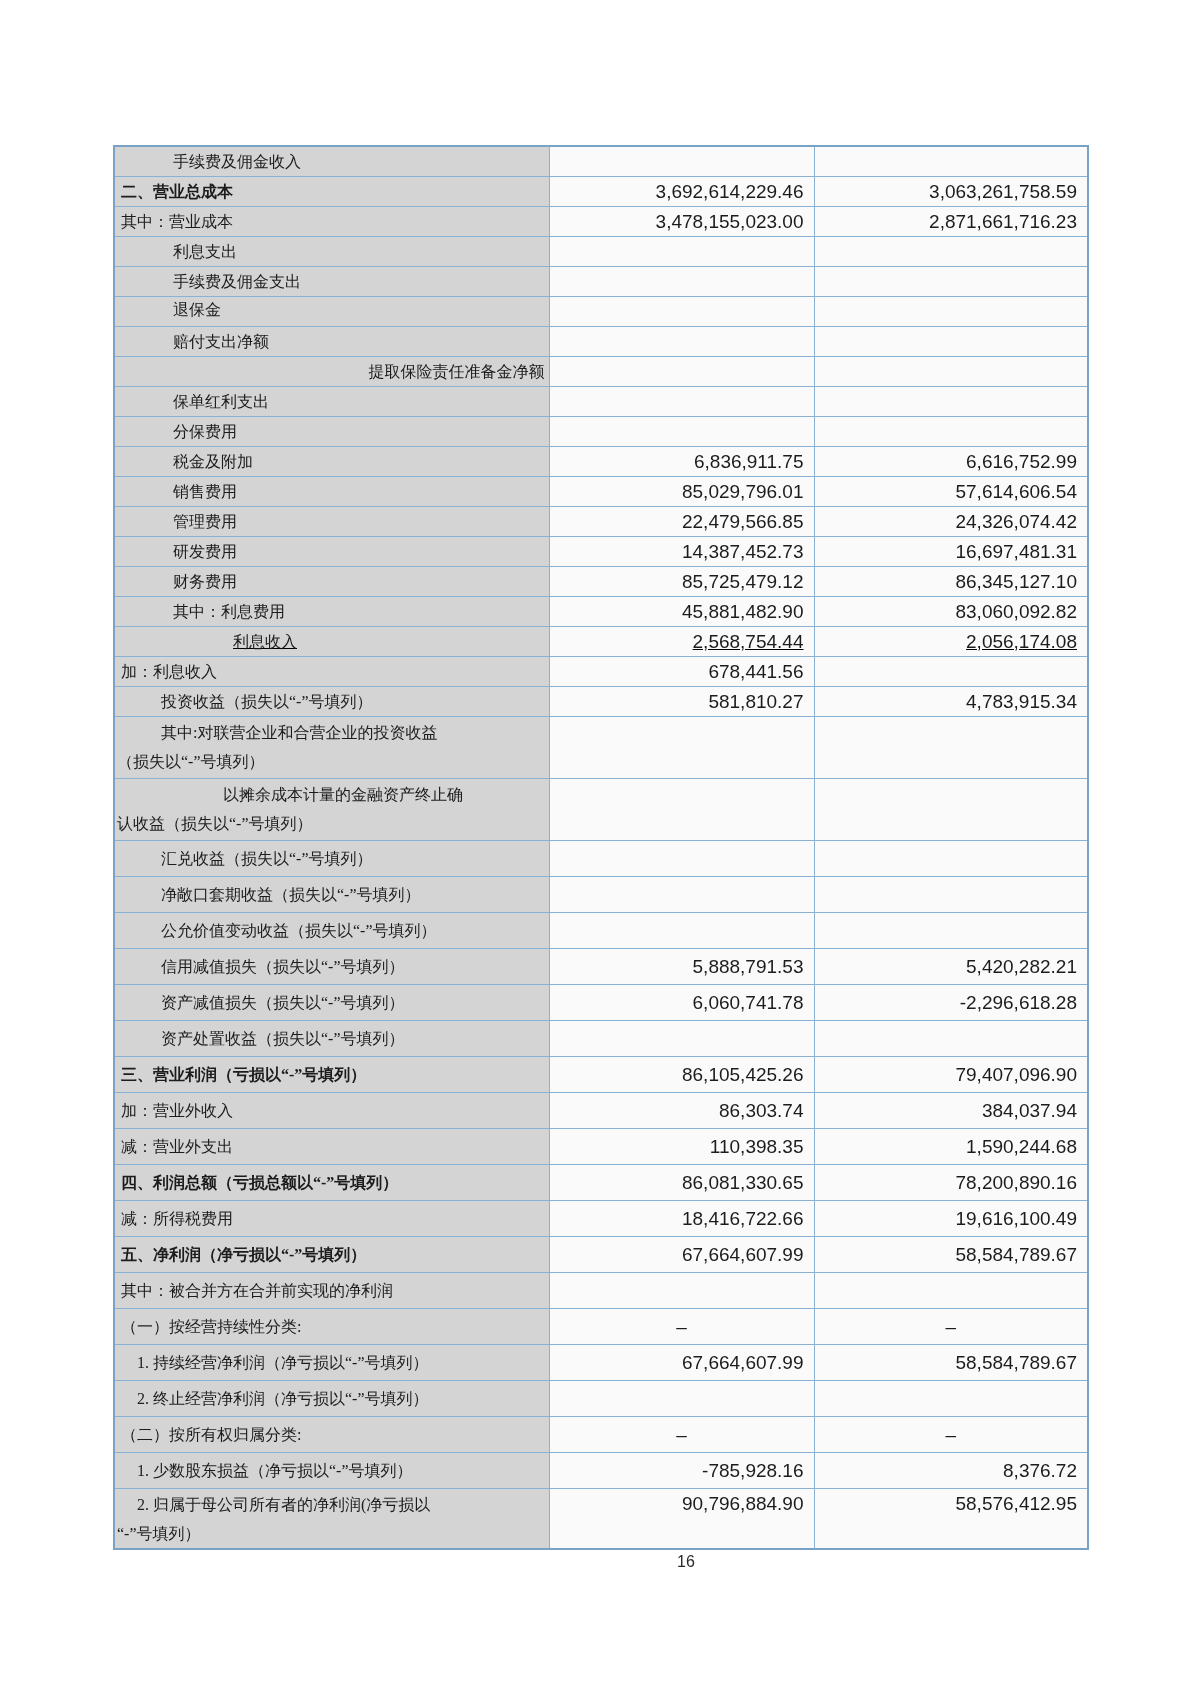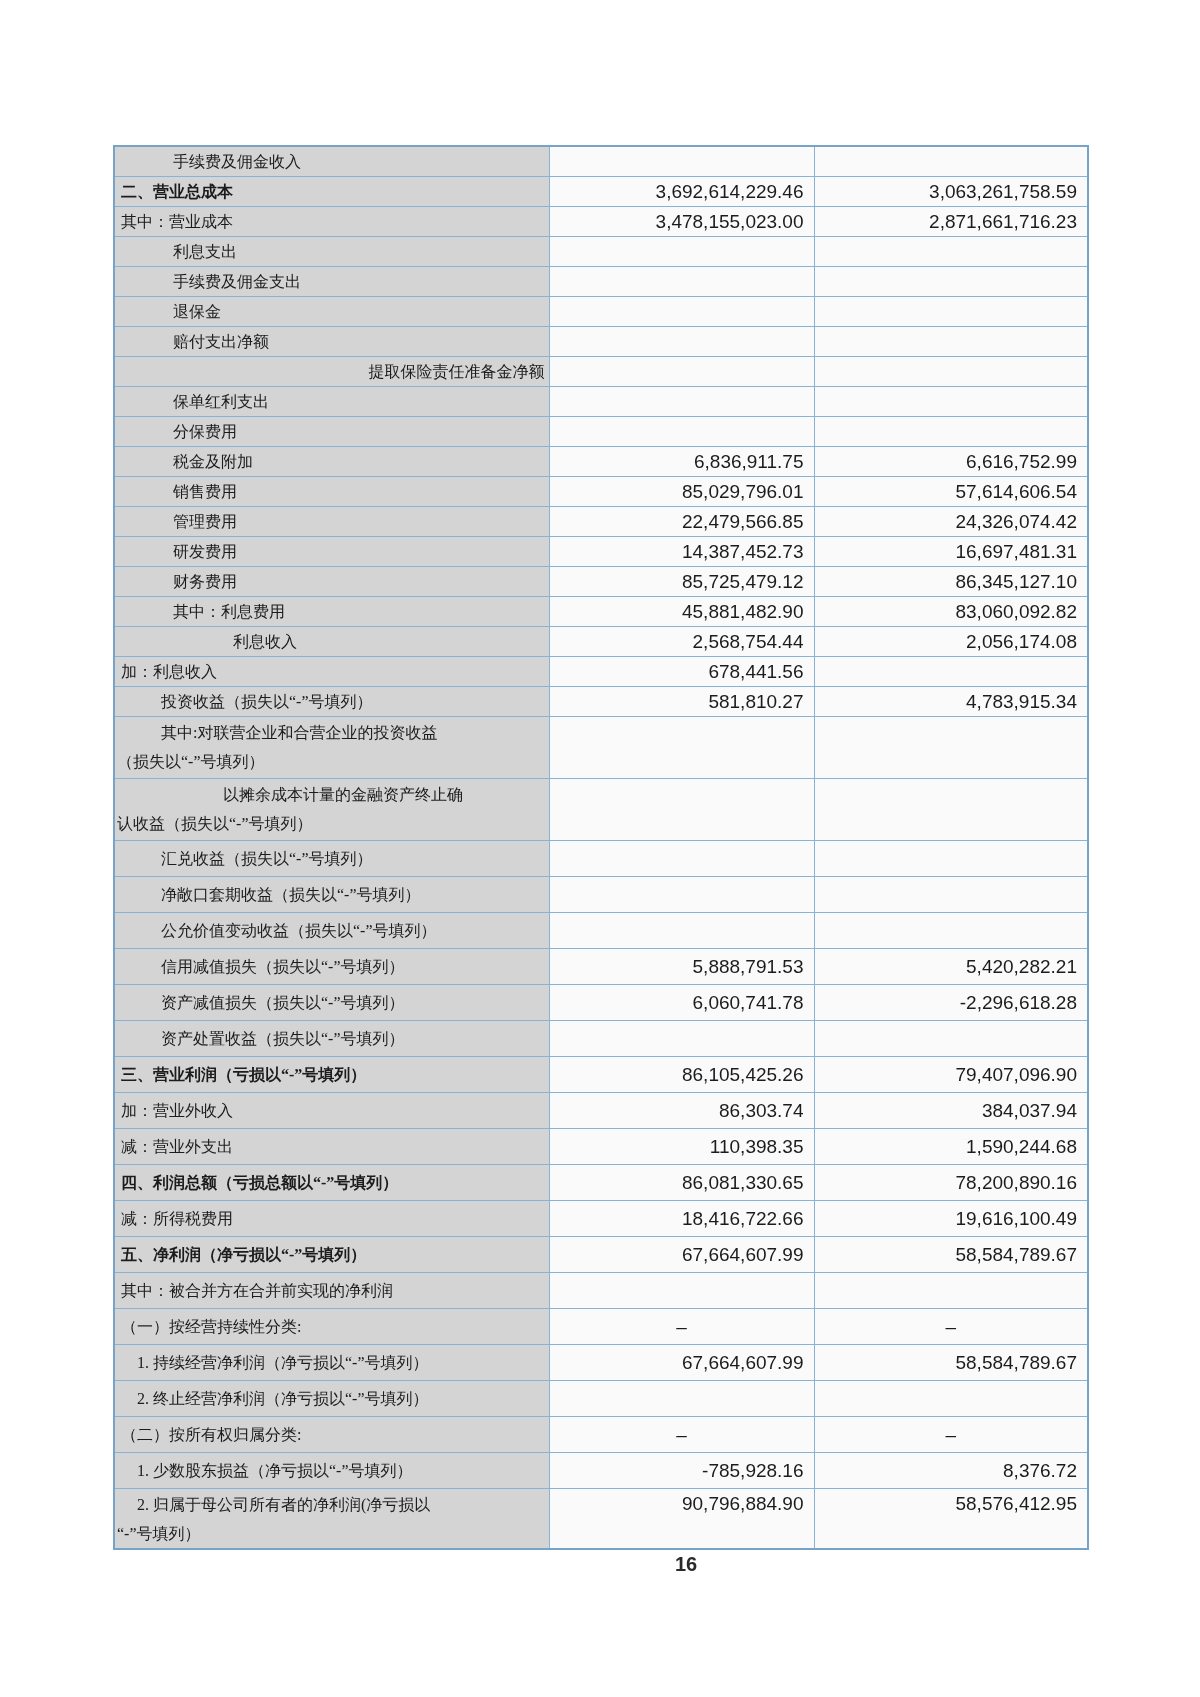--- a/index.html
+++ b/index.html
@@ -42,23 +42,22 @@
     font-family:"Liberation Sans","DejaVu Sans",sans-serif;
   }
   td.num.dash { text-align:center; padding:0 2px; }
   tr.bold td.label { font-weight:bold; }
   tr.tall td { vertical-align:top; padding-top:1px; }
   .pagenum {
     position:absolute;
     left:636px; top:1553px; width:100px;
     text-align:center;
     font-family:"Liberation Sans","DejaVu Sans",sans-serif;
-    font-size:20px;
+    font-size:16px;
     color:#2a2a2a;
-    font-weight:bold;
   }
 </style>
 </head>
 <body>
 
 <div class="page">
   <table class="fin">
     <colgroup>
       <col style="width:435px">
       <col style="width:265px">
@@ -84,21 +83,21 @@
           <td class="label" style="text-indent: 56px;">利息支出</td>
           <td class="num"></td>
           <td class="num"></td>
         </tr>
         <tr style="height: 30px;">
           <td class="label" style="text-indent: 56px;">手续费及佣金支出</td>
           <td class="num"></td>
           <td class="num"></td>
         </tr>
         <tr style="height: 30px;">
-          <td class="label" style="text-indent: 56px;">退保金</td>
+          <td class="label" style="text-indent: 56px; font-family: Liberation Mono, monospace;">退保金</td>
           <td class="num"></td>
           <td class="num"></td>
         </tr>
         <tr style="height: 30px;">
           <td class="label" style="text-indent: 56px;">赔付支出净额</td>
           <td class="num"></td>
           <td class="num"></td>
         </tr>
         <tr style="height: 30px; text-align: right;">
           <td class="label" style="text-indent: 56px;">提取保险责任准备金净额</td>
@@ -138,21 +137,21 @@
         <tr style="height: 30px;">
           <td class="label" style="text-indent: 56px;">财务费用</td>
           <td class="num">85,725,479.12</td>
           <td class="num">86,345,127.10</td>
         </tr>
         <tr style="height: 30px; margin-left: 44px;">
           <td class="label" style="text-indent: 56px;">其中：利息费用</td>
           <td class="num">45,881,482.90</td>
           <td class="num">83,060,092.82</td>
         </tr>
-        <tr style="height: 30px;">
+        <tr style="height: 30px; text-decoration: underline;">
           <td class="label" style="text-indent: 116px;">利息收入</td>
           <td class="num">2,568,754.44</td>
           <td class="num">2,056,174.08</td>
         </tr>
         <tr style="height: 30px;">
           <td class="label" style="text-indent: 4px;">加：利息收入</td>
           <td class="num">678,441.56</td>
           <td class="num"></td>
         </tr>
         <tr style="height: 30px;">

